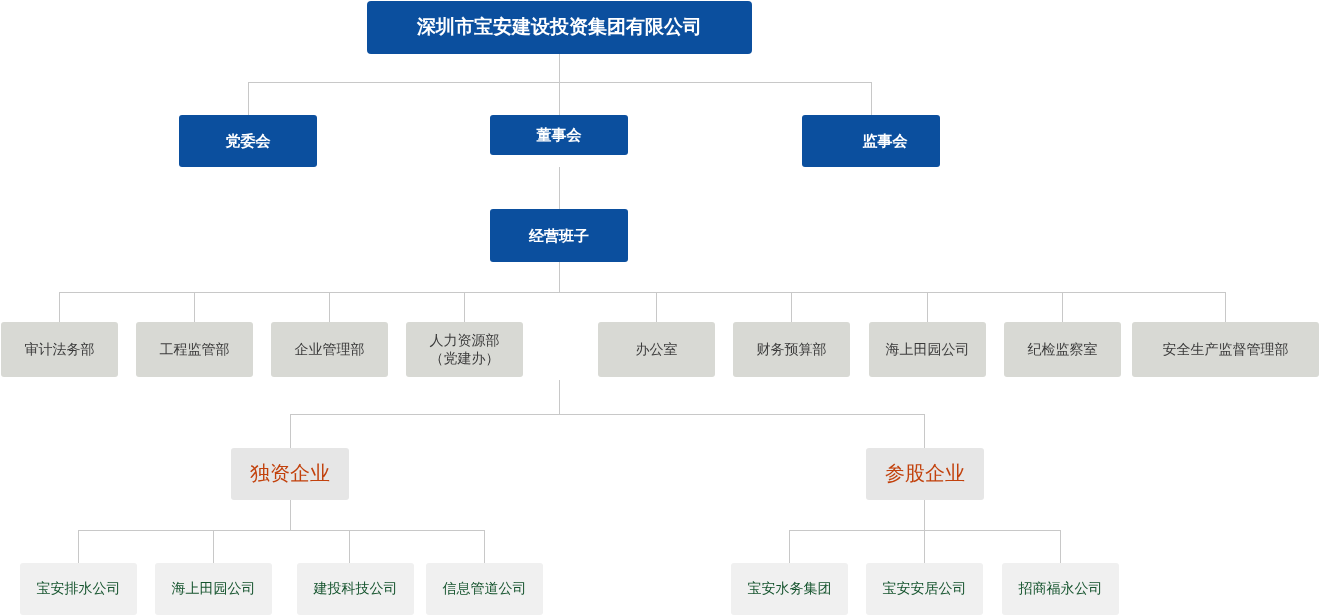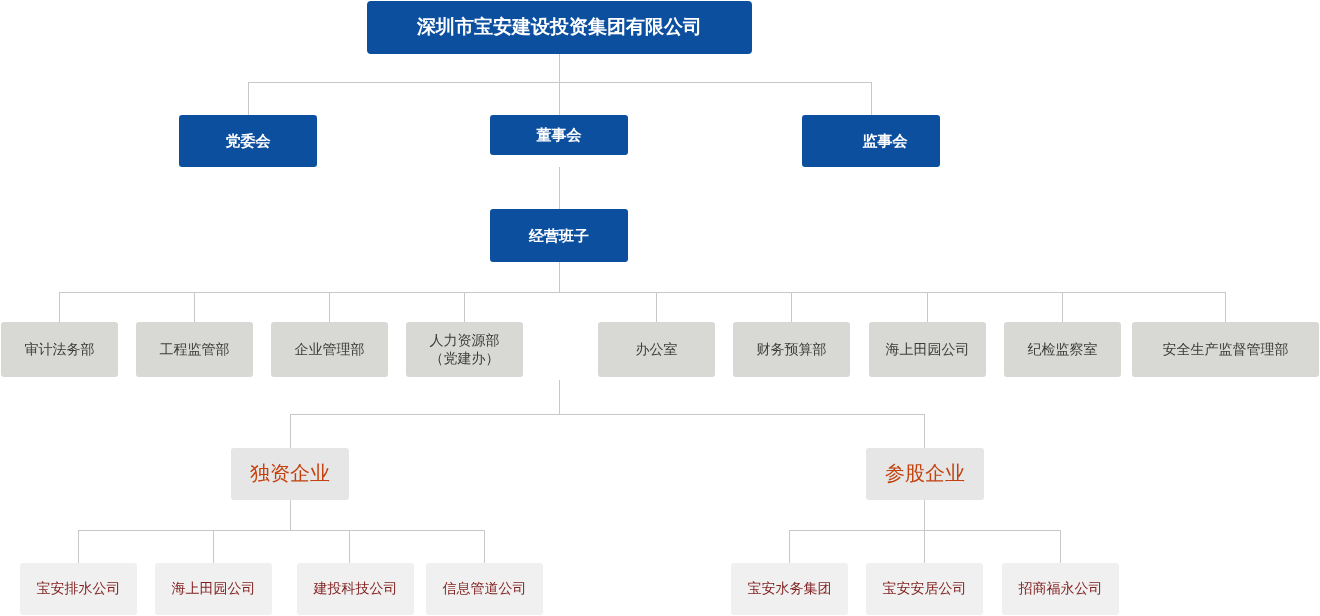--- a/index.html
+++ b/index.html
@@ -46,21 +46,21 @@
     color: #3b3b3b;
     font-size: 14px;
   }
   .node-group {
     background: #e6e6e6;
     color: #c2410c;
     font-size: 20px;
   }
   .node-sub {
     background: #f0f0f0;
-    color: #7f1d1d;
+    color: #14532d;
     font-size: 14px;
   }
   .node-label {
     display: block;
     white-space: pre-line;
     padding: 0 6px;
   }
   .line {
     position: absolute;
     background: #c8c8c8;

